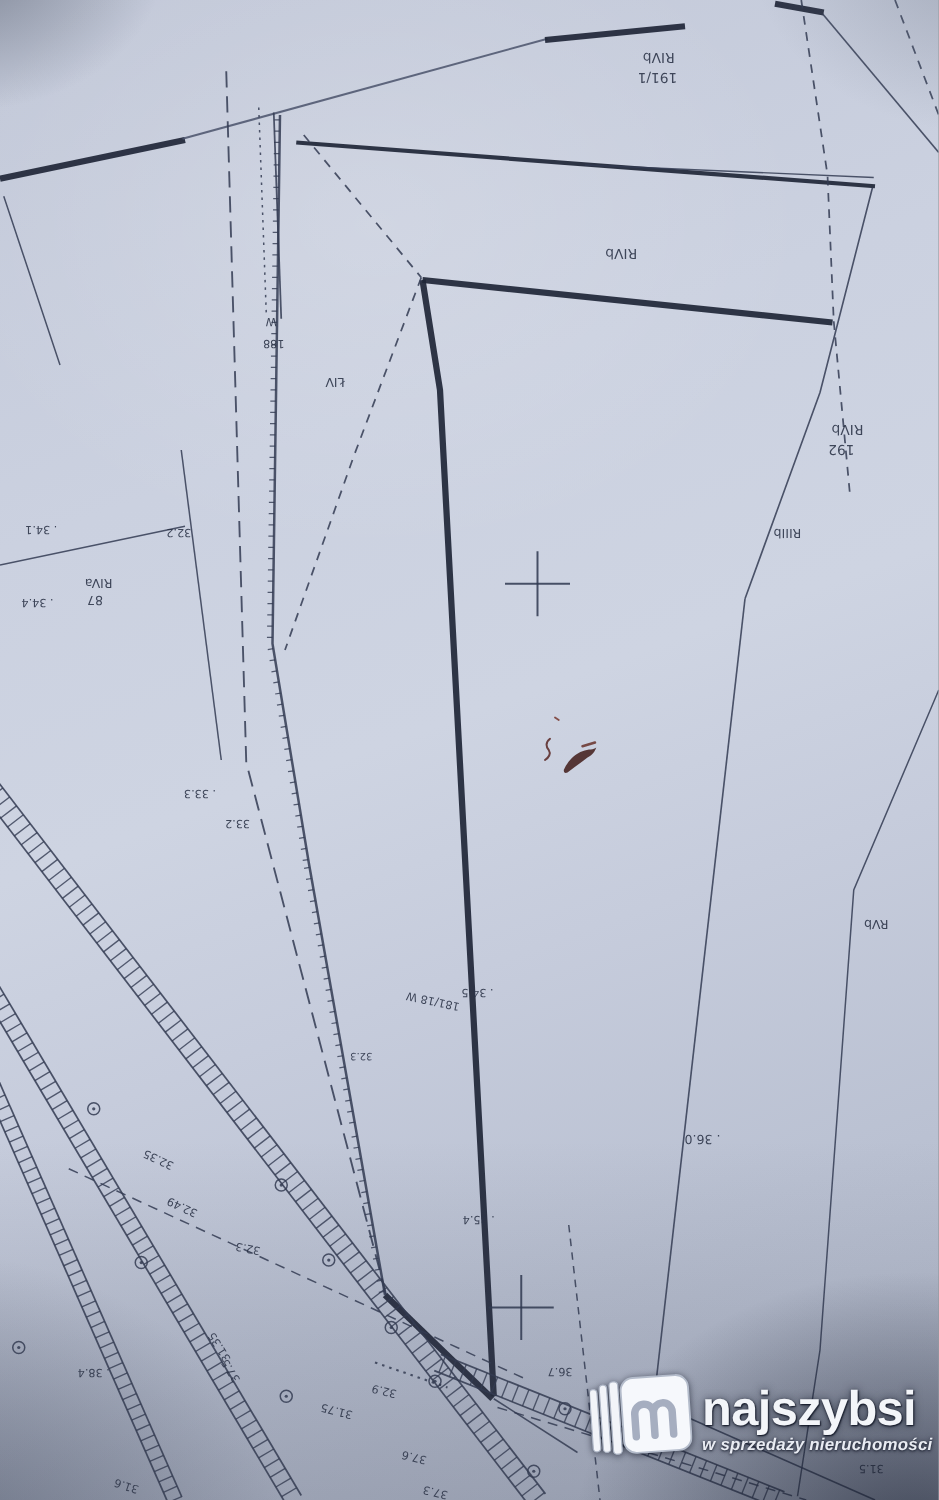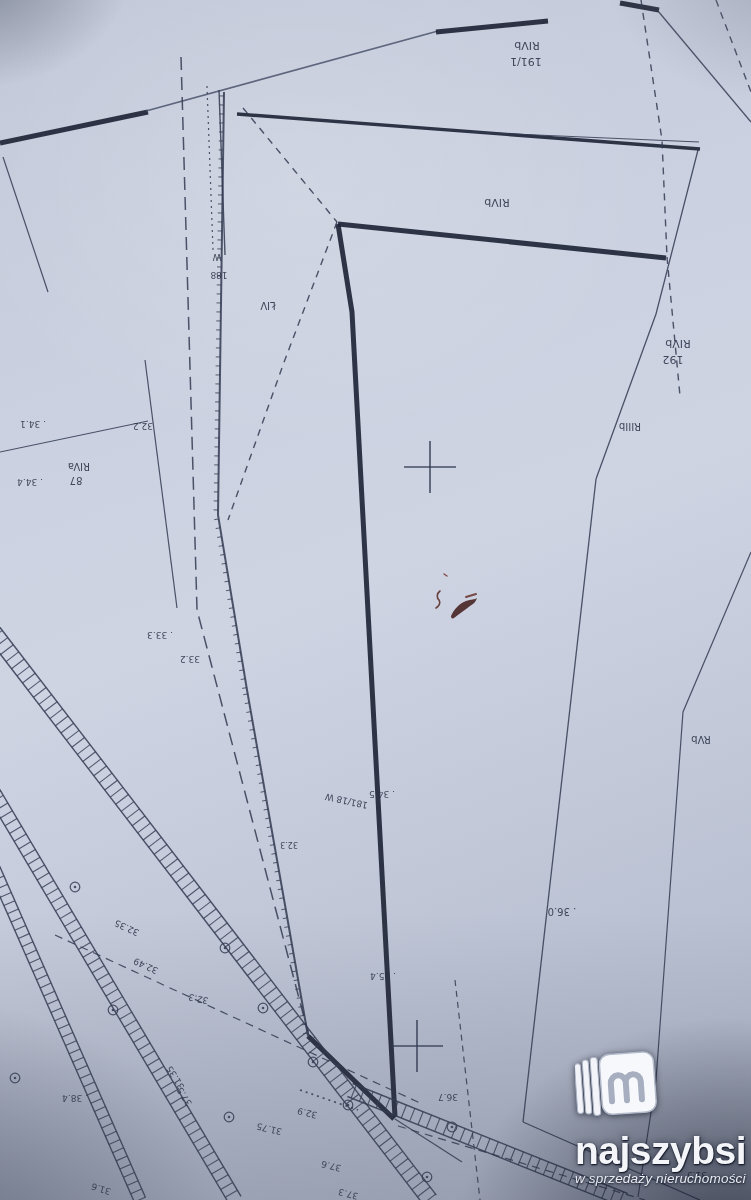--- a/index.html
+++ b/index.html
@@ -9,29 +9,29 @@
     background:linear-gradient(160deg,#c2c8d8 0%,#cbd1e0 30%,#ced4e2 48%,#c6ccdc 62%,#bac1d2 80%,#b0b7c8 100%);
   }
   .ov{position:absolute;inset:0;pointer-events:none;}
   .v-sheen{background:radial-gradient(500px 380px at 300px 180px,rgba(255,255,255,.16),rgba(255,255,255,0) 70%);}
   .v-topleft{background:radial-gradient(230px 170px at -30px -30px,rgba(70,78,94,.55),rgba(70,78,94,0) 70%);}
   .v-topright{background:radial-gradient(270px 210px at 790px -40px,rgba(100,108,124,.38),rgba(100,108,124,0) 70%);}
   .v-botleft{background:radial-gradient(430px 370px at -60px 1260px,rgba(52,60,78,.5),rgba(52,60,78,0) 70%);}
   .v-bottom{background:linear-gradient(to bottom,rgba(0,0,0,0) 76%,rgba(58,64,82,.22) 100%);}
   .v-botright{background:radial-gradient(400px 320px at 730px 1235px,rgba(20,26,42,.65),rgba(20,26,42,0) 68%);}
   #map-svg{position:absolute;left:0;top:0;}
-  .watermark{position:absolute;right:5px;bottom:14px;display:flex;align-items:flex-start;gap:8px;flex-direction:column;}
+  .watermark{position:absolute;right:5px;bottom:26px;display:flex;align-items:center;gap:8px;}
   .wm-icon svg{filter:drop-shadow(0 1px 3px rgba(10,15,30,.65));}
   .wm-text{display:flex;flex-direction:column;align-items:flex-start;}
   .wm-brand{
     font-size:39px;font-weight:bold;line-height:.92;color:#f3f5f9;letter-spacing:-.5px;
     text-shadow:0 1px 2px rgba(13,18,33,.85),0 0 7px rgba(13,18,33,.55),1px 1px 1px rgba(13,18,33,.6);
   }
   .wm-tagline{
-    font-size:13.5px;font-weight:normal;font-style:italic;color:#e9ecf3;margin-top:2px;letter-spacing:.2px;
+    font-size:13.5px;font-weight:bold;font-style:italic;color:#e9ecf3;margin-top:2px;letter-spacing:.2px;
     text-shadow:0 1px 2px rgba(13,18,33,.85),0 0 4px rgba(13,18,33,.5);
   }
 </style>
 </head>
 <body>
 
 <div id="stage">
   <div class="ov v-sheen"></div>
 
   <svg id="map-svg" width="751" height="1200" viewBox="0 0 751 1200">

